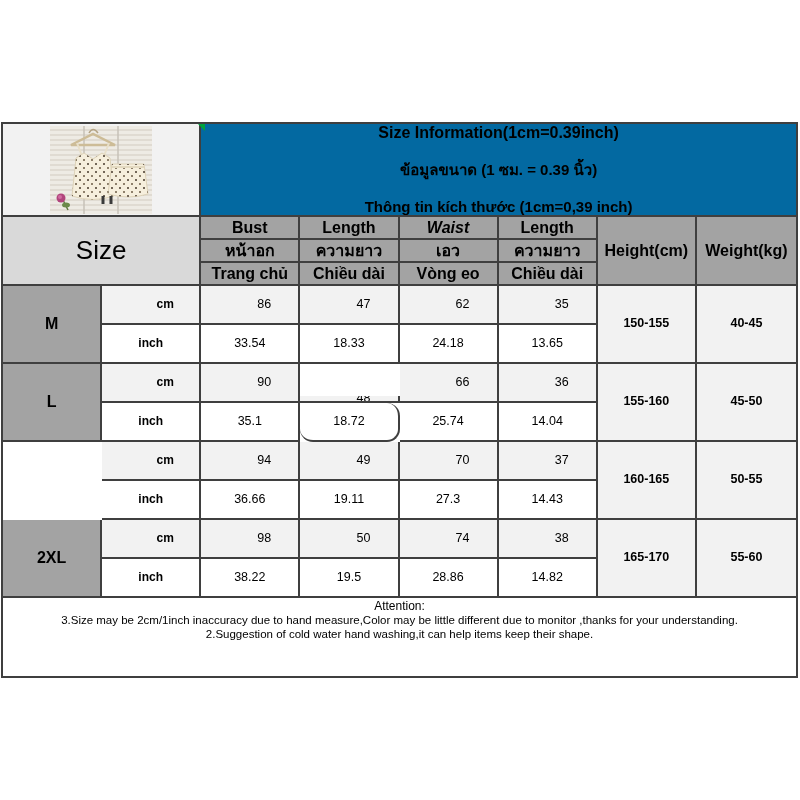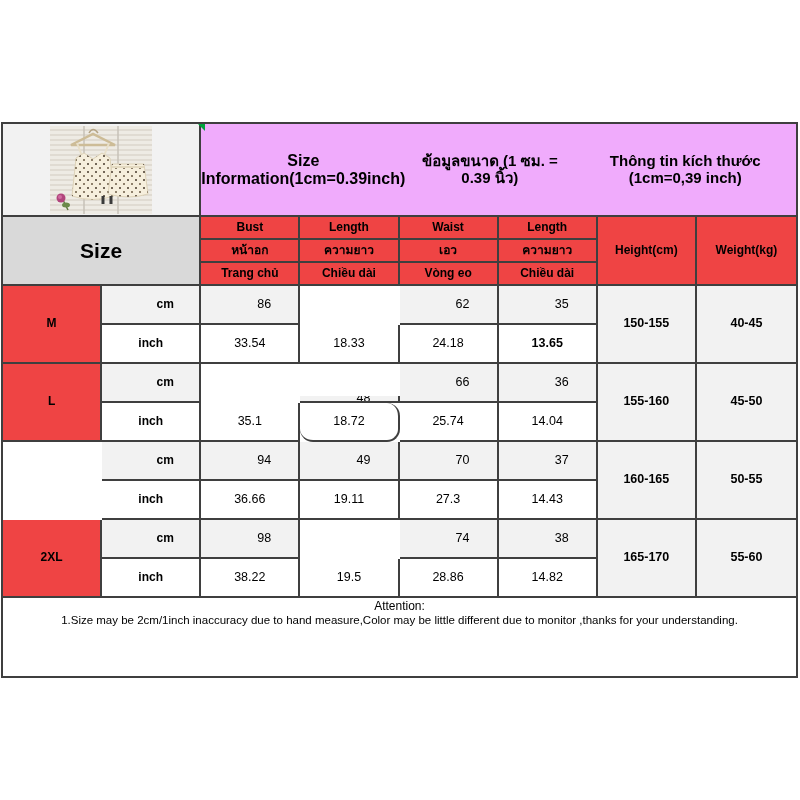--- a/index.html
+++ b/index.html
@@ -15,28 +15,28 @@
     grid-template-columns:repeat(8,1fr);
     grid-template-rows:93px 23px 23px 23px repeat(8,39px) 78px;
   }
   .c{
     border-right:2px solid #3f3f3f;border-bottom:2px solid #3f3f3f;
     display:flex;align-items:center;justify-content:center;
     text-align:center;overflow:hidden;line-height:1.1;
   }
   .no-r{border-right:none;}
   .no-b{border-bottom:none;}
-  .hdr{background:#ef4444;font-weight:bold;font-size:12px;}
+  .hdr{background:#a3a3a3;font-weight:bold;font-size:16px;}
   .light{background:#f2f2f2;padding-left:29px;}
   .white{background:#ffffff;}
-  .size-title{font-size:21px;font-weight:bold;background:#d9d9d9;}
+  .size-title{font-size:26px;font-weight:normal;background:#d9d9d9;}
   .unit{font-weight:bold;font-size:12px;}
   .num{font-size:12.5px;}
   .range{font-size:12.5px;font-weight:bold;background:#f2f2f2;}
-  .title-cell{flex-direction:row;background:#f0abfc;justify-content:space-between;gap:3px;}
+  .title-cell{flex-direction:column;background:#0369a1;justify-content:space-between;gap:3px;}
   .title-line1{font-size:16px;font-weight:bold;}
   .title-line2{font-size:15px;font-weight:bold;}
   .title-line3{font-size:15px;font-weight:bold;}
   .photo-cell{background:#f2f2f2;}
   .attention-cell{
     flex-direction:column;justify-content:flex-start;background:#ffffff;
     padding-top:2px;gap:1px;
   }
   .attn-head{font-size:12px;}
   .attn-line{font-size:11.5px;}
@@ -114,51 +114,53 @@
   <div class="c title-cell no-r" style="grid-area:1/3/2/9;">
     <div class="title-line1">Size Information(1cm=0.39inch)</div>
     <div class="title-line2">ข้อมูลขนาด (1 ซม. = 0.39 นิ้ว)</div>
     <div class="title-line3">Thông tin kích thước (1cm=0,39 inch)</div>
   </div>
 
   <div class="c hdr size-title" style="grid-area:2/1/5/3;">Size</div>
 
   <div class="c hdr" style="grid-area:2/3/3/4;">Bust</div>
   <div class="c hdr" style="grid-area:2/4/3/5;">Length</div>
-  <div class="c hdr" style="grid-area:2/5/3/6;">Waist</div>
+  <div class="c hdr" style="grid-area:2/5/3/6;font-style:italic;">Waist</div>
   <div class="c hdr" style="grid-area:2/6/3/7;">Length</div>
 
   <div class="c hdr" style="grid-area:3/3/4/4;text-align:right;">หน้าอก</div>
   <div class="c hdr" style="grid-area:3/4/4/5;">ความยาว</div>
   <div class="c hdr" style="grid-area:3/5/4/6;">เอว</div>
   <div class="c hdr" style="grid-area:3/6/4/7;">ความยาว</div>
 
   <div class="c hdr" style="grid-area:4/3/5/4;">Trang chủ</div>
   <div class="c hdr" style="grid-area:4/4/5/5;">Chiều dài</div>
   <div class="c hdr" style="grid-area:4/5/5/6;">Vòng eo</div>
   <div class="c hdr" style="grid-area:4/6/5/7;">Chiều dài</div>
 
   <div class="c hdr" style="grid-area:2/7/5/8;">Height(cm)</div>
   <div class="c hdr no-r" style="grid-area:2/8/5/9;">Weight(kg)</div>
 
   <div class="c hdr" style="grid-area:5/1/7/2;">M</div>
   <div class="c unit light" style="grid-area:5/2/6/3;">cm</div>
   <div class="c num light" style="grid-area:5/3/6/4;">86</div>
+  <div class="c num light" style="grid-area:5/4/6/5;">47</div>
   <div class="c num light" style="grid-area:5/5/6/6;">62</div>
   <div class="c num light" style="grid-area:5/6/6/7;">35</div>
   <div class="c unit white" style="grid-area:6/2/7/3;">inch</div>
   <div class="c num white" style="grid-area:6/3/7/4;">33.54</div>
   <div class="c num white" style="grid-area:6/4/7/5;">18.33</div>
   <div class="c num white" style="grid-area:6/5/7/6;">24.18</div>
-  <div class="c num white" style="grid-area:6/6/7/7;font-weight:bold;">13.65</div>
+  <div class="c num white" style="grid-area:6/6/7/7;">13.65</div>
   <div class="c range" style="grid-area:5/7/7/8;">150-155</div>
   <div class="c range no-r" style="grid-area:5/8/7/9;">40-45</div>
 
   <div class="c hdr" style="grid-area:7/1/9/2;">L</div>
   <div class="c unit light" style="grid-area:7/2/8/3;">cm</div>
+  <div class="c num light" style="grid-area:7/3/8/4;">90</div>
   <div class="c num light" style="grid-area:7/4/8/5;margin-top:32px;">48</div>
   <div class="c num light" style="grid-area:7/5/8/6;">66</div>
   <div class="c num light" style="grid-area:7/6/8/7;">36</div>
   <div class="c unit white" style="grid-area:8/2/9/3;">inch</div>
   <div class="c num white" style="grid-area:8/3/9/4;">35.1</div>
   <div class="c num white" style="grid-area:8/4/9/5;border-radius:13px;">18.72</div>
   <div class="c num white" style="grid-area:8/5/9/6;">25.74</div>
   <div class="c num white" style="grid-area:8/6/9/7;">14.04</div>
   <div class="c range" style="grid-area:7/7/9/8;">155-160</div>
   <div class="c range no-r" style="grid-area:7/8/9/9;">45-50</div>
@@ -172,28 +174,30 @@
   <div class="c num white" style="grid-area:10/3/11/4;">36.66</div>
   <div class="c num white" style="grid-area:10/4/11/5;">19.11</div>
   <div class="c num white" style="grid-area:10/5/11/6;">27.3</div>
   <div class="c num white" style="grid-area:10/6/11/7;">14.43</div>
   <div class="c range" style="grid-area:9/7/11/8;">160-165</div>
   <div class="c range no-r" style="grid-area:9/8/11/9;">50-55</div>
 
   <div class="c hdr" style="grid-area:11/1/13/2;">2XL</div>
   <div class="c unit light" style="grid-area:11/2/12/3;">cm</div>
   <div class="c num light" style="grid-area:11/3/12/4;">98</div>
+  <div class="c num light" style="grid-area:11/4/12/5;">50</div>
   <div class="c num light" style="grid-area:11/5/12/6;">74</div>
   <div class="c num light" style="grid-area:11/6/12/7;">38</div>
   <div class="c unit white" style="grid-area:12/2/13/3;">inch</div>
   <div class="c num white" style="grid-area:12/3/13/4;">38.22</div>
   <div class="c num white" style="grid-area:12/4/13/5;">19.5</div>
   <div class="c num white" style="grid-area:12/5/13/6;">28.86</div>
   <div class="c num white" style="grid-area:12/6/13/7;">14.82</div>
   <div class="c range" style="grid-area:11/7/13/8;">165-170</div>
   <div class="c range no-r" style="grid-area:11/8/13/9;">55-60</div>
 
   <div class="c attention-cell no-r no-b" style="grid-area:13/1/14/9;">
     <div class="attn-head">Attention:</div>
-    <div class="attn-line">1.Size may be 2cm/1inch inaccuracy due to hand measure,Color may be little different due to monitor ,thanks for your understanding.</div>
+    <div class="attn-line">3.Size may be 2cm/1inch inaccuracy due to hand measure,Color may be little different due to monitor ,thanks for your understanding.</div>
+    <div class="attn-line">2.Suggestion of cold water hand washing,it can help items keep their shape.</div>
   </div>
 
 </div>
 
 </body></html>

